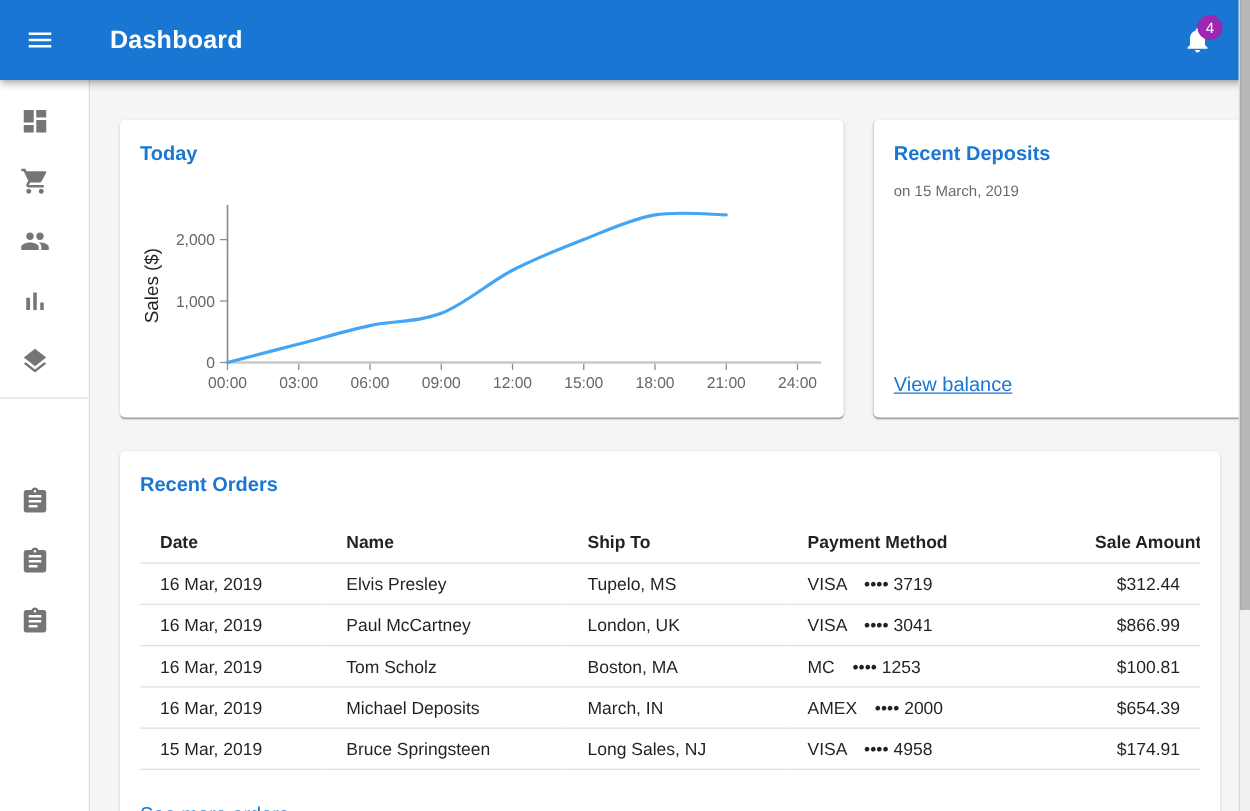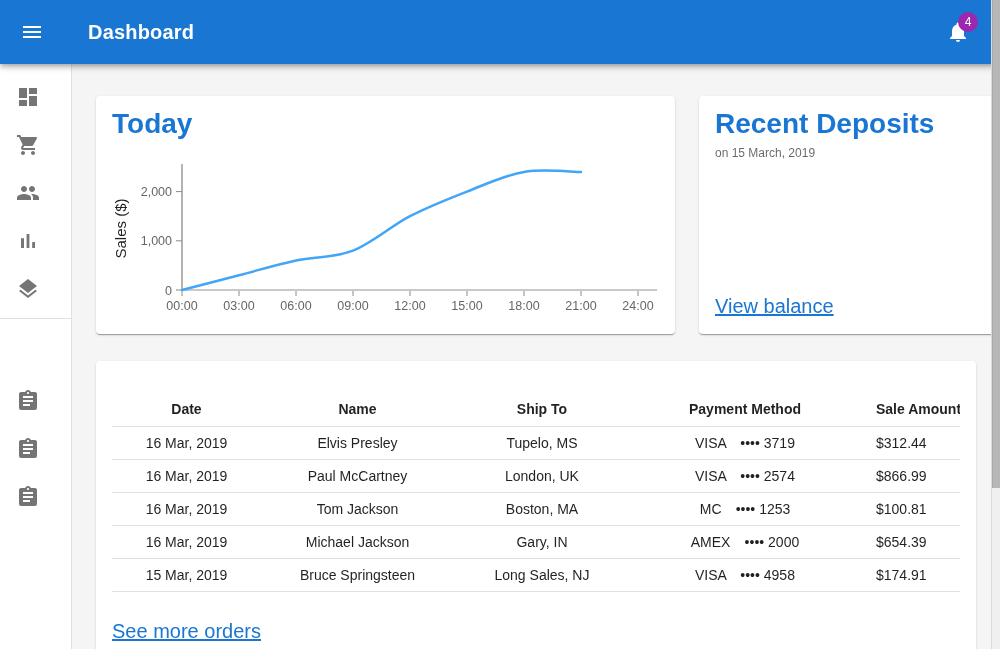--- a/index.html
+++ b/index.html
@@ -44,39 +44,39 @@
   .side-item {
     width:100%; height:48px; border:none; background:transparent; cursor:pointer;
     display:flex; align-items:center; padding-left:16px;
   }
   .side-item svg { fill:rgba(0,0,0,.54); }
   
   .card {
     position:absolute; background:#fff; border-radius:4px; padding:16px;
     box-shadow:0 2px 1px -1px rgba(0,0,0,.2),0 1px 1px 0 rgba(0,0,0,.14),0 1px 3px 0 rgba(0,0,0,.12);
   }
-  .card-title { font-size:28px; line-height:24px; font-weight:700; color:var(--primary,#1976d2); }
+  .card-title { font-size:16px; line-height:24px; font-weight:700; color:var(--primary,#1976d2); }
   .today-card    { left:96px;  top:96px;  width:579px; height:238px; }
   .deposits-card { left:699px; top:96px;  width:326px; height:238px; }
   .orders-card   { left:96px;  top:361px; width:880px; height:335px; }
   #sales-chart { display:block; margin-top:16px; }
   .chart-tick { font-size:12.5px; fill:#666; font-family:"Liberation Sans",sans-serif; }
   .chart-ylabel { font-size:15px; fill:rgba(0,0,0,.87); font-family:"Liberation Sans",sans-serif; }
   .amount { font-size:34px; line-height:40px; margin-top:12px; color:rgba(0,0,0,.87); }
   .deposit-date { font-size:12px; line-height:22px; margin-top:6px; color:rgba(0,0,0,.6); }
-  a.link { color:var(--primary,#1976d2); font-size:20px; }
+  a.link { color:var(--primary,#1976d2); font-size:16px; }
   .deposits-card a.link { position:absolute; left:16px; bottom:16px; }
   
   table { border-collapse:collapse; width:100%; table-layout:fixed; margin-top:16px; }
   th,td {
-    text-align:center; font-size:14px; padding:6px 16px; height:33px;
+    text-align:left; font-size:14px; padding:6px 16px; height:33px;
     border-bottom:1px solid #e0e0e0; color:rgba(0,0,0,.87); white-space:nowrap; overflow:hidden;
   }
   th { font-weight:700; }
-  th:last-child, td:last-child { text-align:left; }
+  th:last-child, td:last-child { text-align:right; }
   .see-more { display:inline-block; margin-top:28px; }
   
   .scrollbar {
     position:absolute; top:0; right:0; width:9px; height:649px;
     background:#f0f0f0; border-left:1px solid #dadada; z-index:30;
   }
   .scrollbar-thumb {
     position:absolute; top:0; left:0; width:100%; height:488px;
     background:#b7b7b7; border-left:1px solid #a8a8a8;
   }
@@ -183,20 +183,21 @@
       </svg>
   </section>
 
   <section class="card deposits-card">
     <h2 class="card-title">Recent Deposits</h2>
     <div class="deposit-date">on 15 March, 2019</div>
     <a href="#" class="link">View balance</a>
   </section>
 
   <section class="card orders-card">
+    <h2 class="card-title">Recent Orders</h2>
     <table>
       <colgroup>
           <col style="width:149px">
           <col style="width:193px">
           <col style="width:176px">
           <col style="width:230px">
           <col>
         </colgroup>
       <thead>
           <tr id="orders-head">
@@ -212,34 +213,34 @@
             <td>16 Mar, 2019</td>
             <td>Elvis Presley</td>
             <td>Tupelo, MS</td>
             <td>VISA ⠀•••• 3719</td>
             <td>$312.44</td>
           </tr>
           <tr>
             <td>16 Mar, 2019</td>
             <td>Paul McCartney</td>
             <td>London, UK</td>
-            <td>VISA ⠀•••• 2574</td>
+            <td>VISA ⠀•••• 3041</td>
             <td>$866.99</td>
           </tr>
           <tr>
             <td>16 Mar, 2019</td>
-            <td>Tom Jackson</td>
+            <td>Tom Scholz</td>
             <td>Boston, MA</td>
             <td>MC ⠀•••• 1253</td>
             <td>$100.81</td>
           </tr>
           <tr>
             <td>16 Mar, 2019</td>
-            <td>Michael Jackson</td>
-            <td>Gary, IN</td>
+            <td>Michael Deposits</td>
+            <td>March, IN</td>
             <td>AMEX ⠀•••• 2000</td>
             <td>$654.39</td>
           </tr>
           <tr>
             <td>15 Mar, 2019</td>
             <td>Bruce Springsteen</td>
             <td>Long Sales, NJ</td>
             <td>VISA ⠀•••• 4958</td>
             <td>$174.91</td>
           </tr>

